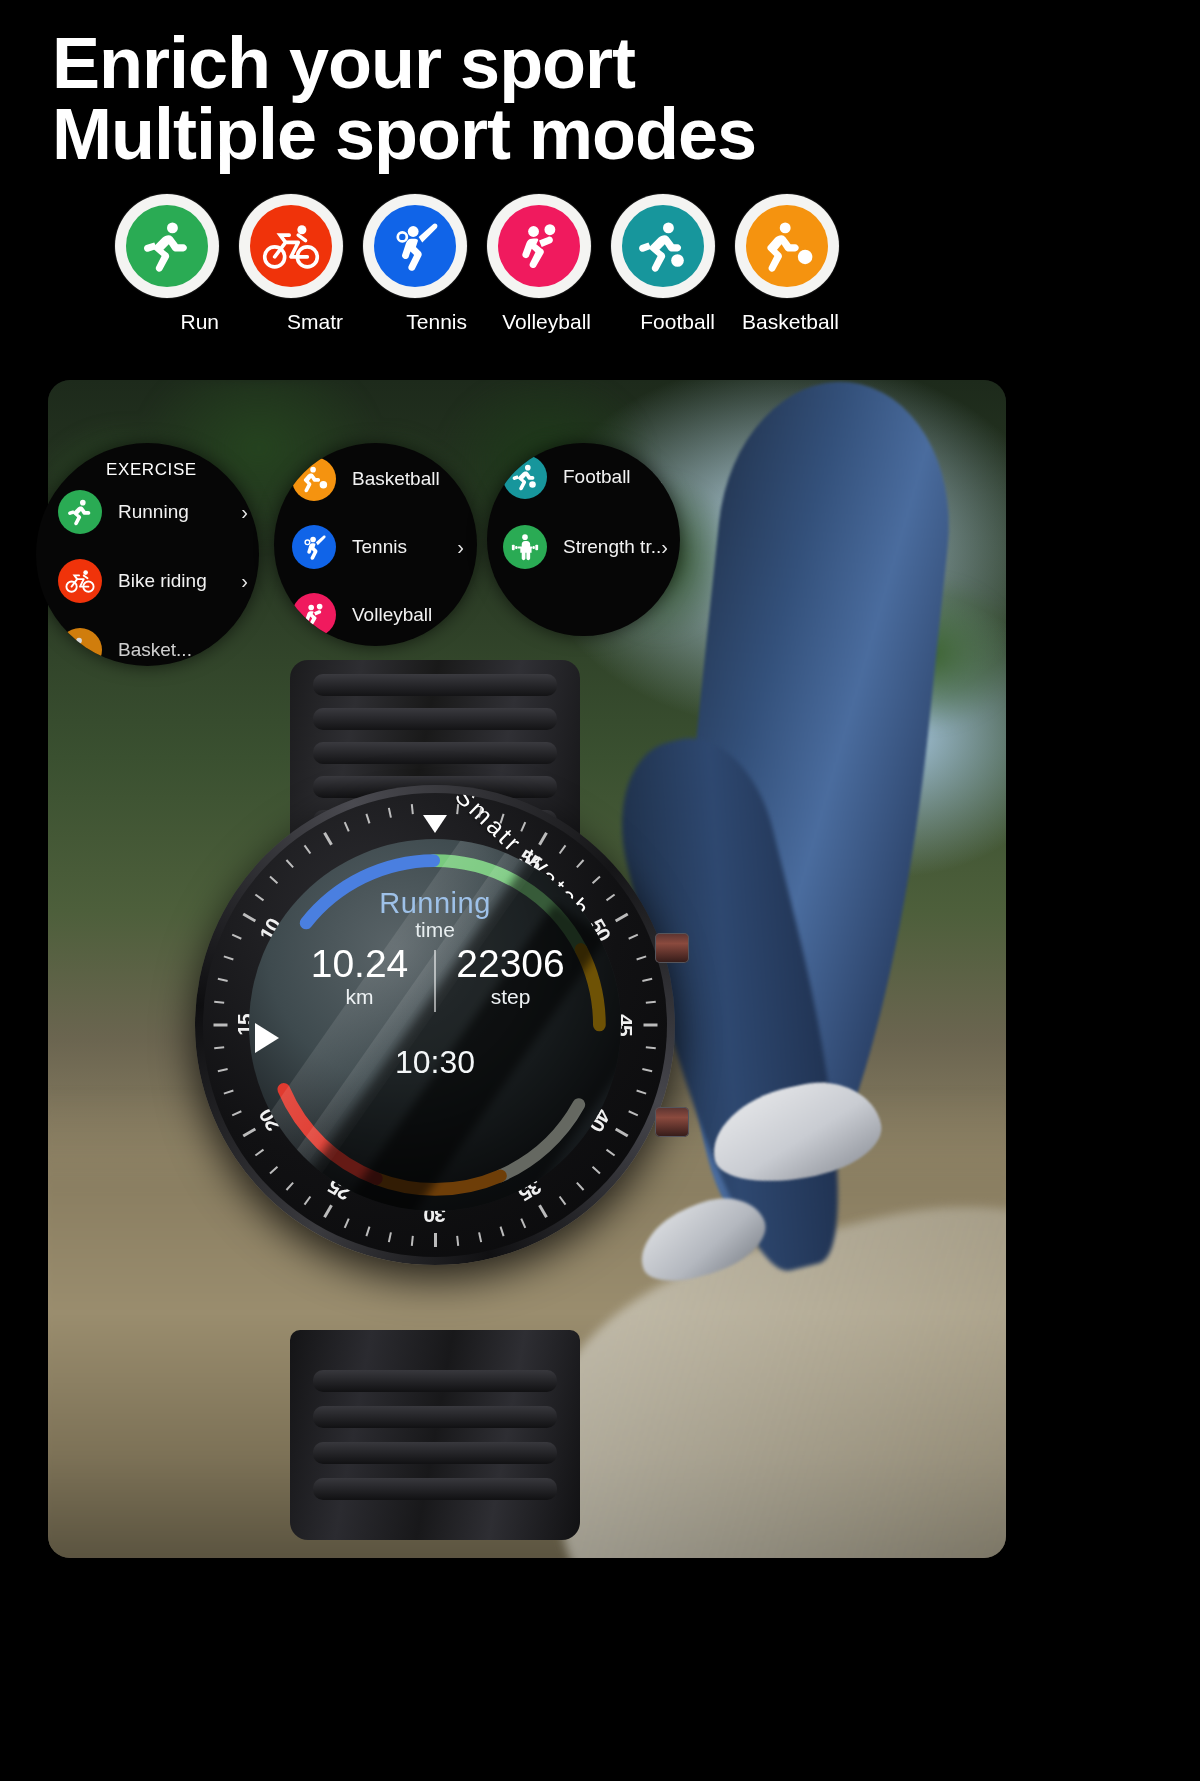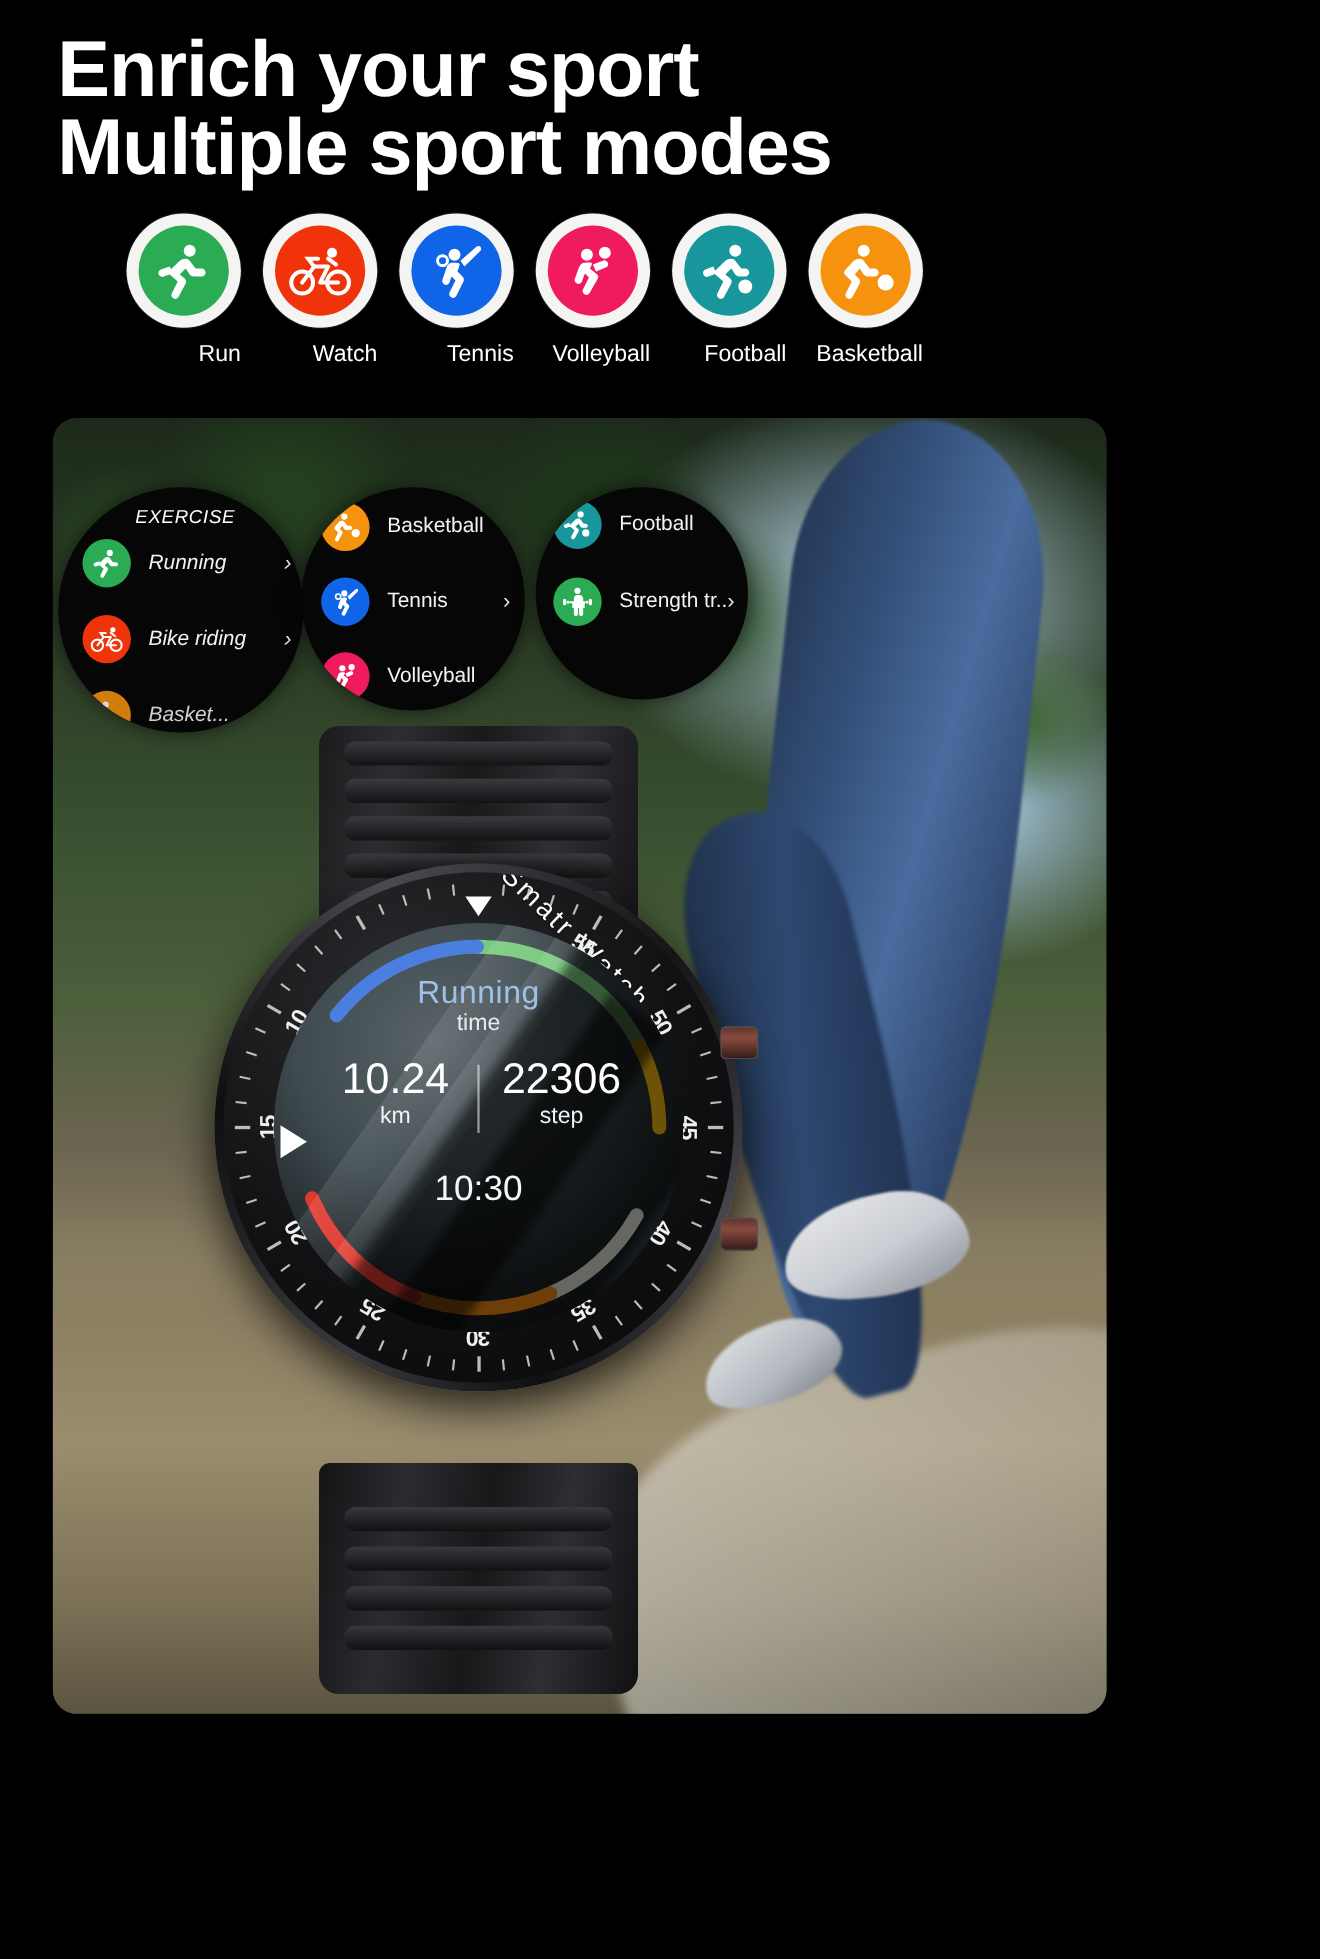--- a/index.html
+++ b/index.html
@@ -114,21 +114,21 @@
   }
   .menu-row .mi {
     width:44px; height:44px; border-radius:50%; flex:0 0 auto;
     display:flex; align-items:center; justify-content:center;
   }
   .menu-row .mi svg { width:30px; height:30px; display:block; }
   .menu-row .mlabel { margin-left:16px; font-size:19px; color:#f2f2f2; white-space:nowrap; }
   .menu-row .chev { margin-left:auto; font-size:20px; color:#e8e8e8; font-weight:300; }
 
   
-  #bubble1 { left:53px; top:443px; width:223px; height:223px;font-style:italic; }
+  #bubble1 { left:36px; top:443px; width:223px; height:223px; }
   #bubble1 .bub-title { left:70px; top:17px; }
   #bubble1 .r1 { left:22px; top:47px; width:190px; }
   #bubble1 .r2 { left:22px; top:116px; width:190px; }
   #bubble1 .r3 { left:22px; top:185px; width:190px; opacity:0.85; }
 
   
   #bubble2 { left:274px; top:443px; width:203px; height:203px; }
   #bubble2 .r1 { left:18px; top:14px; width:172px; }
   #bubble2 .r2 { left:18px; top:82px; width:172px; }
   #bubble2 .r3 { left:18px; top:150px; width:172px; }
@@ -267,21 +267,21 @@
             <svg viewBox="0 0 64 64" fill="none" stroke="#fff" stroke-width="4">
               <circle cx="14" cy="44" r="11"></circle>
               <circle cx="50" cy="44" r="11"></circle>
               <path d="M14 44l12-16h14l-8 16h18" stroke-linecap="round" stroke-linejoin="round"></path>
               <path d="M26 28l-6-8h10" stroke-linecap="round"></path>
               <circle cx="44" cy="14" r="5" fill="#fff" stroke="none"></circle>
               <path d="M40 20l8 6" stroke-linecap="round"></path>
             </svg>
           </div>
         </div>
-        <div class="lbl">Watch</div>
+        <div class="lbl">Smatr</div>
       </div>
       <div class="sport">
         <div class="ring">
           <div class="disc" style="background:#1064e8">
             <svg viewBox="0 0 64 64" fill="#fff">
               <circle cx="30" cy="16" r="6"></circle>
               <path d="M28 24c-3 0-5 2-6 5l-4 12c-1 2 0 4 2 5s4 0 5-2l2-6 4 4-6 12c-1 2 0 4 2 5s4 0 5-2l7-14c1-2 0-4-1-5l-5-5 2-6c1-3-2-3-7-3z"></path>
               <path d="M36 22l16-14c1-1 3-1 4 0s1 3 0 4L40 28z"></path>
               <circle cx="18" cy="22" r="5" fill="none" stroke="#fff" stroke-width="3"></circle>
             </svg>
@@ -559,21 +559,21 @@
         <div class="dark-band" style="top:52%"></div>
         <div class="dark-band" style="top:78%; height:150px"></div>
         <div class="glare" style="top:16%"></div>
         <div class="glare" style="top:34%; height:34px"></div>
 
         <div class="screen-content">
           <div class="sport-title">Running</div>
           <div class="unit">time</div>
 
 
-          <div class="grid2" style="margin-top:20px">
+          <div class="grid2" style="margin-top:2px">
             <div class="cell">
               <div class="v">10.24</div>
               <div class="u">km</div>
             </div>
             <div class="divider"></div>
             <div class="cell">
               <div class="v">22306</div>
               <div class="u">step</div>
             </div>
           </div>

